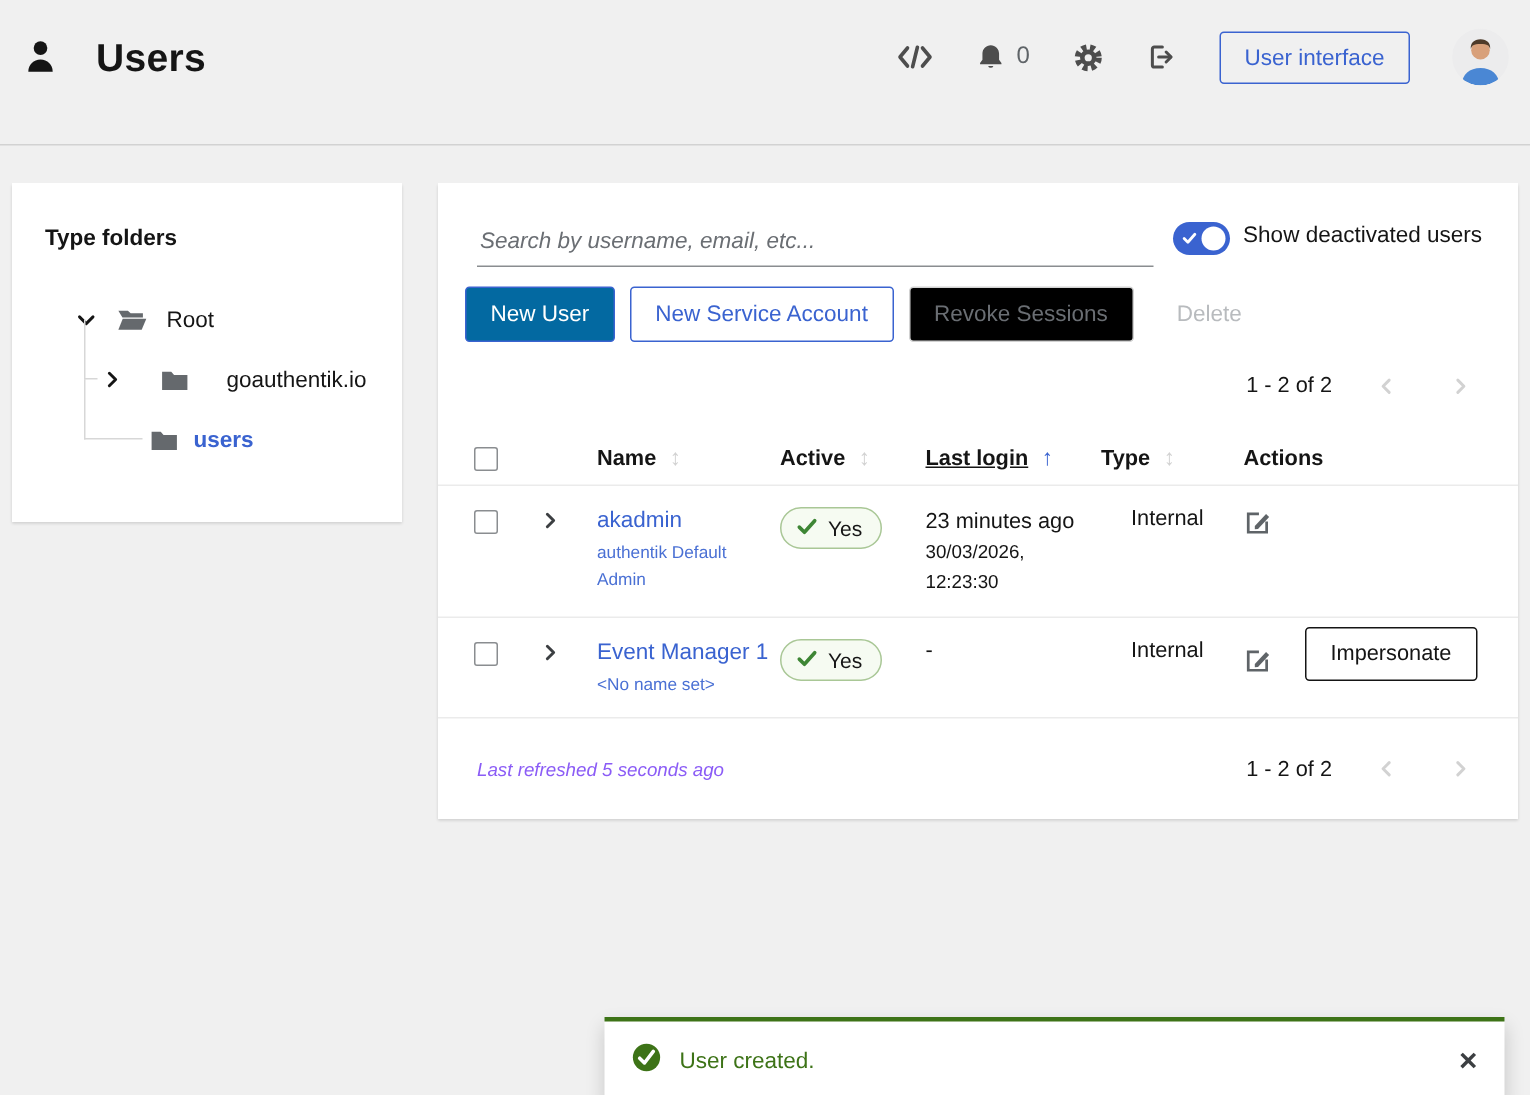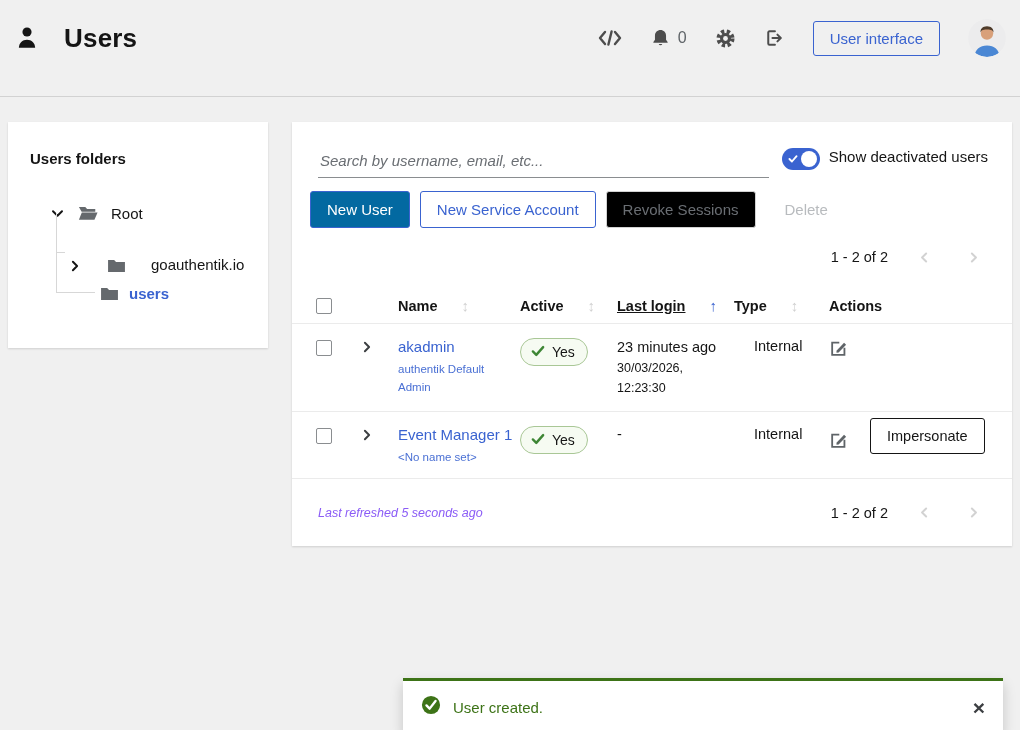--- a/index.html
+++ b/index.html
@@ -34,21 +34,21 @@
   .card { background:#fff; box-shadow:0 1px 2px rgba(0,0,0,.14); }
 
   
   .sidebar { position:absolute; left:8px; top:122px; width:260px; height:226px; padding:28px 22px 0 22px; }
   .sidebar-title { font-size:15px; font-weight:700; }
   .tree { margin-top:26px; }
   .tree-row { position:relative; height:40px; display:flex; align-items:center; font-size:15px; cursor:pointer; }
   .tree-row .lbl { color:#151515; }
   .tree-row.selected .lbl { color:#3a63d0; font-weight:700; }
   .row-root { padding-left:20px; gap:13px; }
-  .row-child1 { padding-left:38px; gap:25px;align-items:flex-end; }
+  .row-child1 { padding-left:38px; gap:25px; }
   .row-child2 { padding-left:70px; gap:10px; }
   .row-child1::before, .row-child2::before {
     content:""; position:absolute; left:26px; top:-20px; bottom:50%;
     border-left:1.5px solid #d7d7d7; border-bottom:1.5px solid #d7d7d7;
   }
   .row-child1::before { width:8px; }
   .row-child2::before { width:38px; }
   .tree-icn { display:inline-flex; }
 
   
@@ -74,21 +74,21 @@
 
   .pag-row { display:flex; align-items:center; justify-content:flex-end; gap:24px; padding:14px 26px 0 0; height:44px; }
   .pag-text { font-size:14.5px; color:#151515; }
   .pag-nav { display:inline-flex; cursor:pointer; padding:2px 6px; }
 
   .grid-row {
     display:grid; grid-template-columns:44px 38px 122px 97px 117px 95px 1fr;
     padding:0 10px 0 24px; align-items:start;
   }
   .thead { align-items:center; height:35px; margin-top:16px; font-weight:700; font-size:14.5px; }
-  .th { display:flex; align-items:center; gap:24px; }
+  .th { display:flex; align-items:center; gap:9px; }
   .sort-icon { color:#d2d2d2; font-size:15px; cursor:pointer; }
   .sort-active { color:#3a63d0; font-size:15px; font-weight:700; cursor:pointer; }
   .th-sorted { text-decoration:underline; cursor:pointer; }
 
   .trow { border-top:1px solid #ebebeb; padding-top:14px; font-size:14.5px; }
   .trow-1 { height:88px; }
   .trow-2 { height:67px; }
   .table-end { border-top:1px solid #ebebeb; }
 
   .cbox { width:16px; height:16px; border:1.5px solid #8a8d90; border-radius:2px; background:#fff; cursor:pointer; margin-top:2px; }
@@ -181,21 +181,21 @@
               <circle cx="19" cy="14.5" r="6.2" fill="#d8a07a"></circle>
               <path d="M19 7.2c-4.4 0-7 2.8-6.4 6.6.3-2.2 1.8-3.4 6.4-3.4s6.1 1.2 6.4 3.4c.6-3.8-2-6.6-6.4-6.6z" fill="#4e3b2a"></path>
               <path d="M6.5 38c0-7.3 5.4-11.6 12.5-11.6S31.5 30.7 31.5 38z" fill="#4a87d4"></path>
             </g>
           </svg>
       </span>
     </div>
   </header>
 
   <aside class="card sidebar">
-    <h2 class="sidebar-title">Users folders</h2>
+    <h2 class="sidebar-title">Type folders</h2>
     <div class="tree">
       <div class="tree-row row-root">
         <span class="tree-icn">
           <svg width="15" height="15" viewBox="0 0 20 20" fill="none" stroke="#151515" stroke-width="2.6" stroke-linecap="round" stroke-linejoin="round">
               <polyline points="4,7 10,13 16,7"></polyline>
             </svg>
         </span>
         <span class="tree-icn">
           <svg width="20" height="16" viewBox="0 0 22 17">
               <path fill="#65696d" d="M1 2h7l2 2h9v3H4z"></path>

